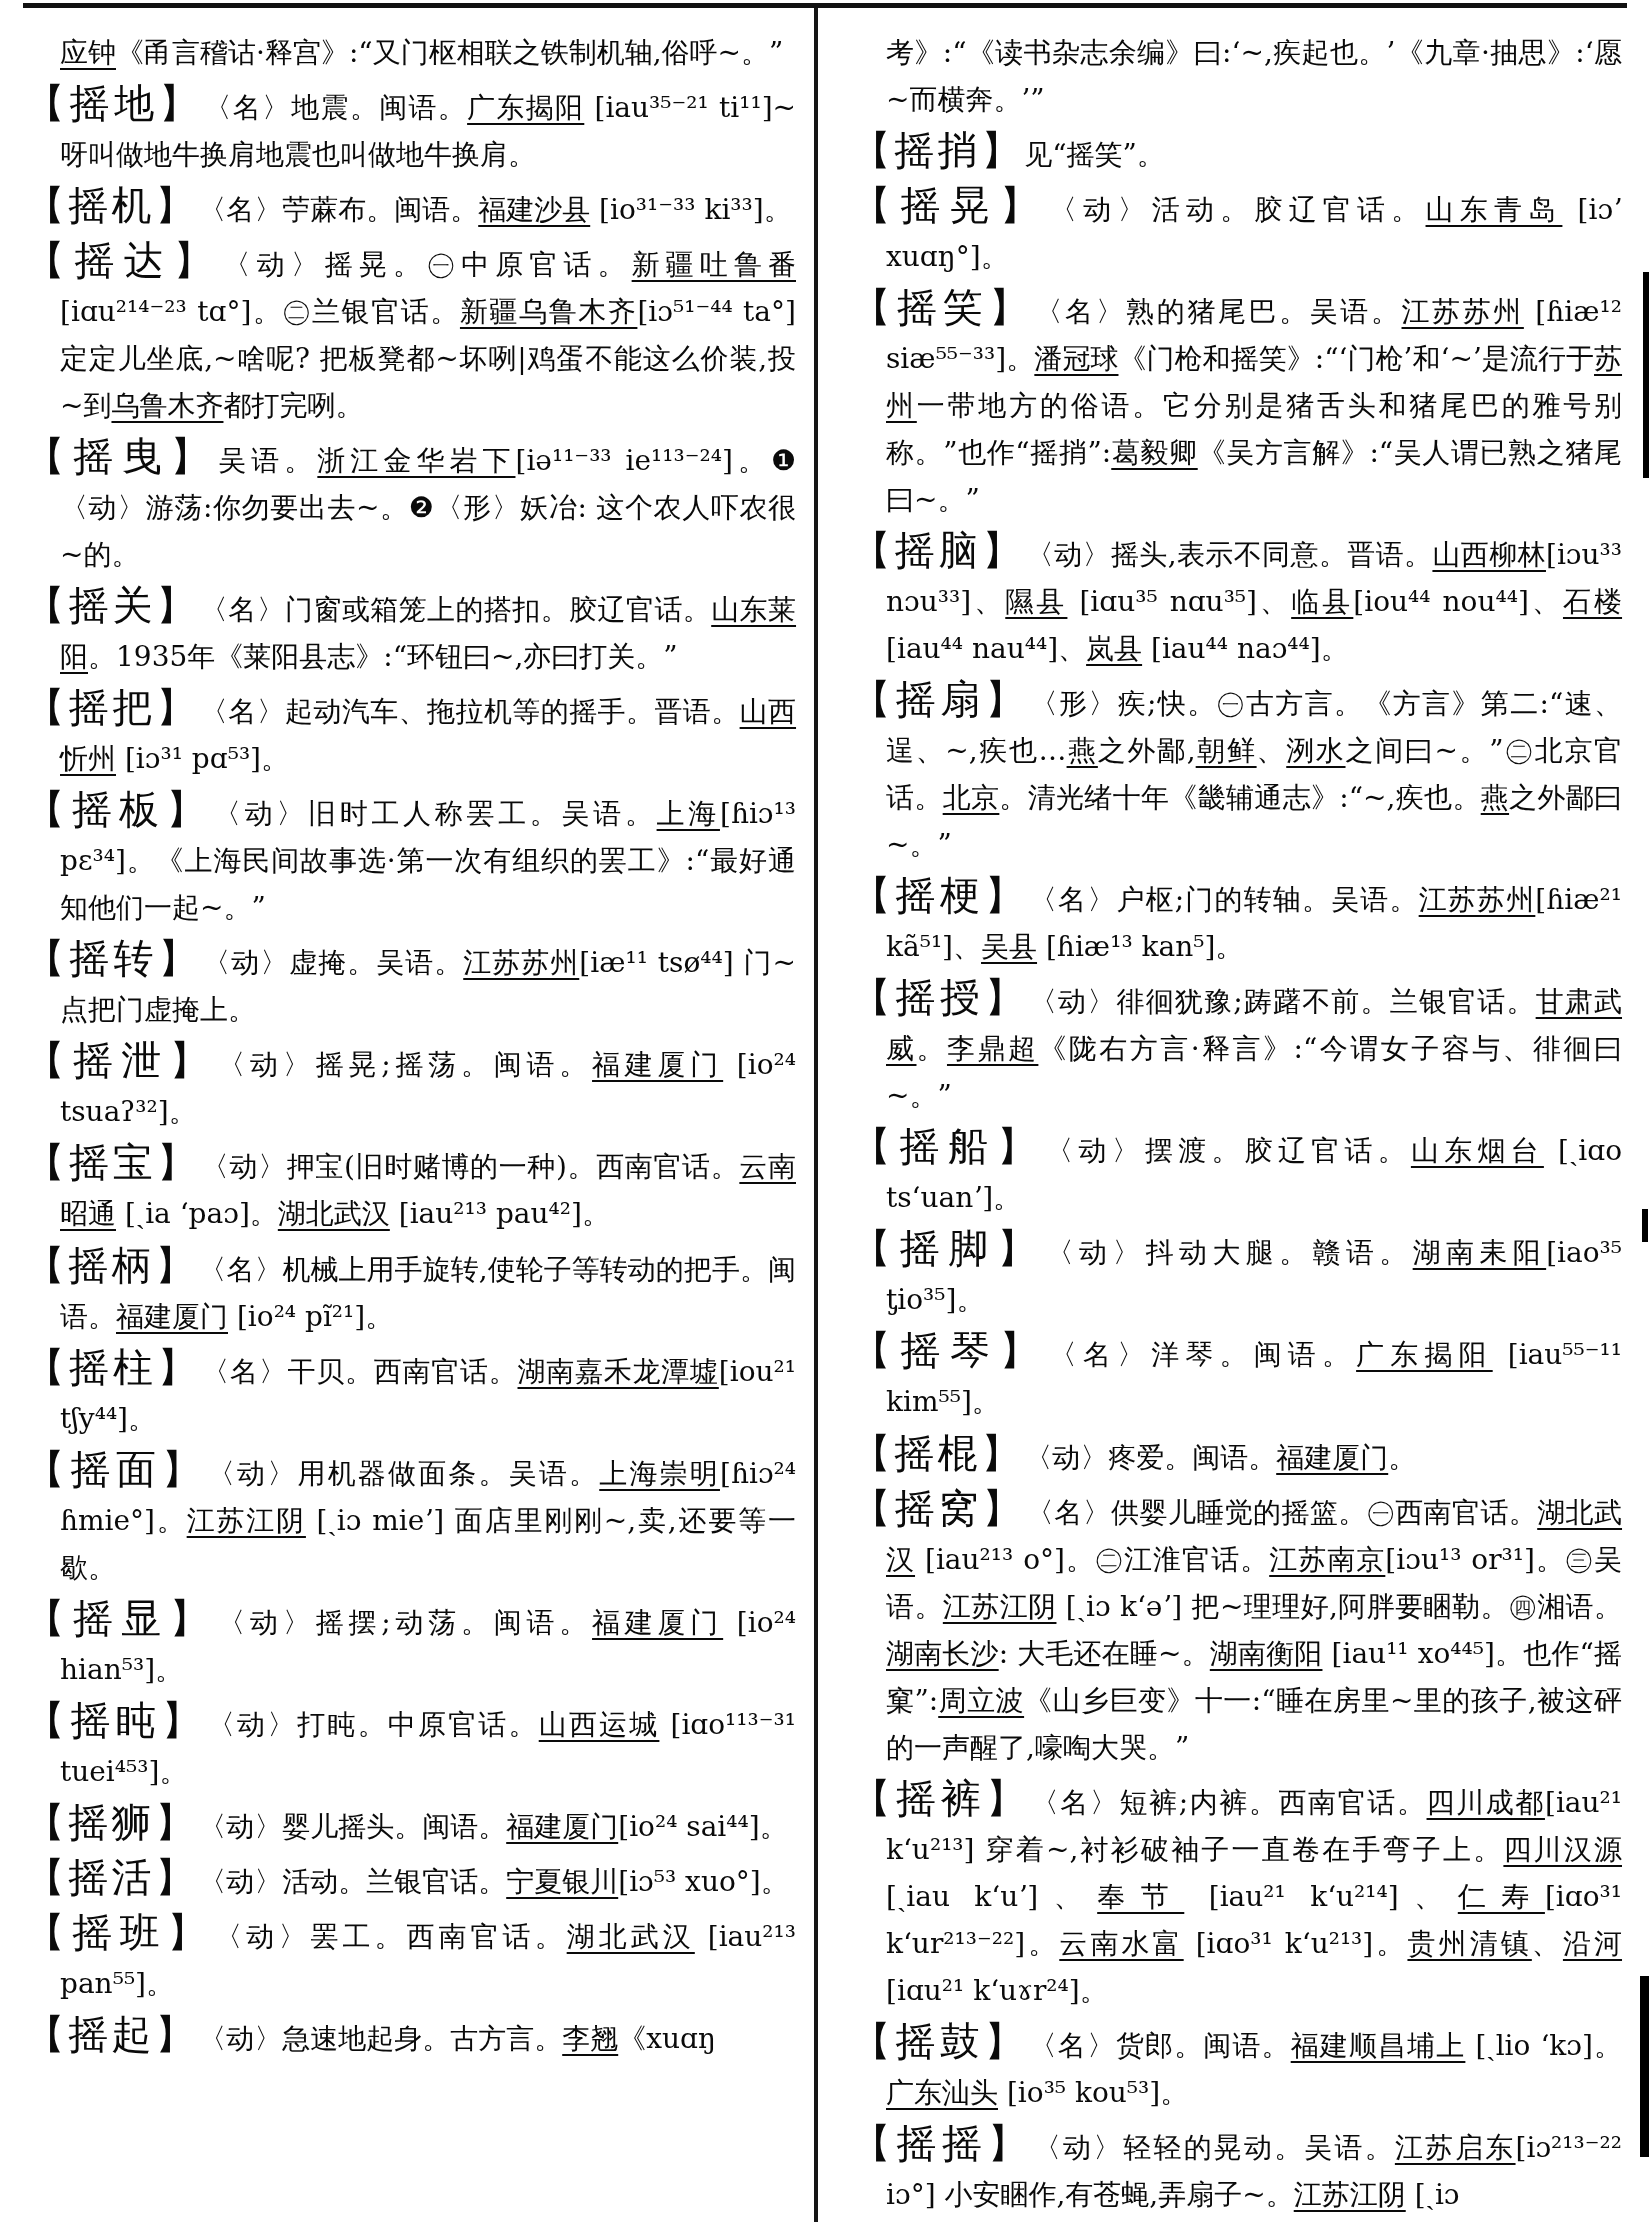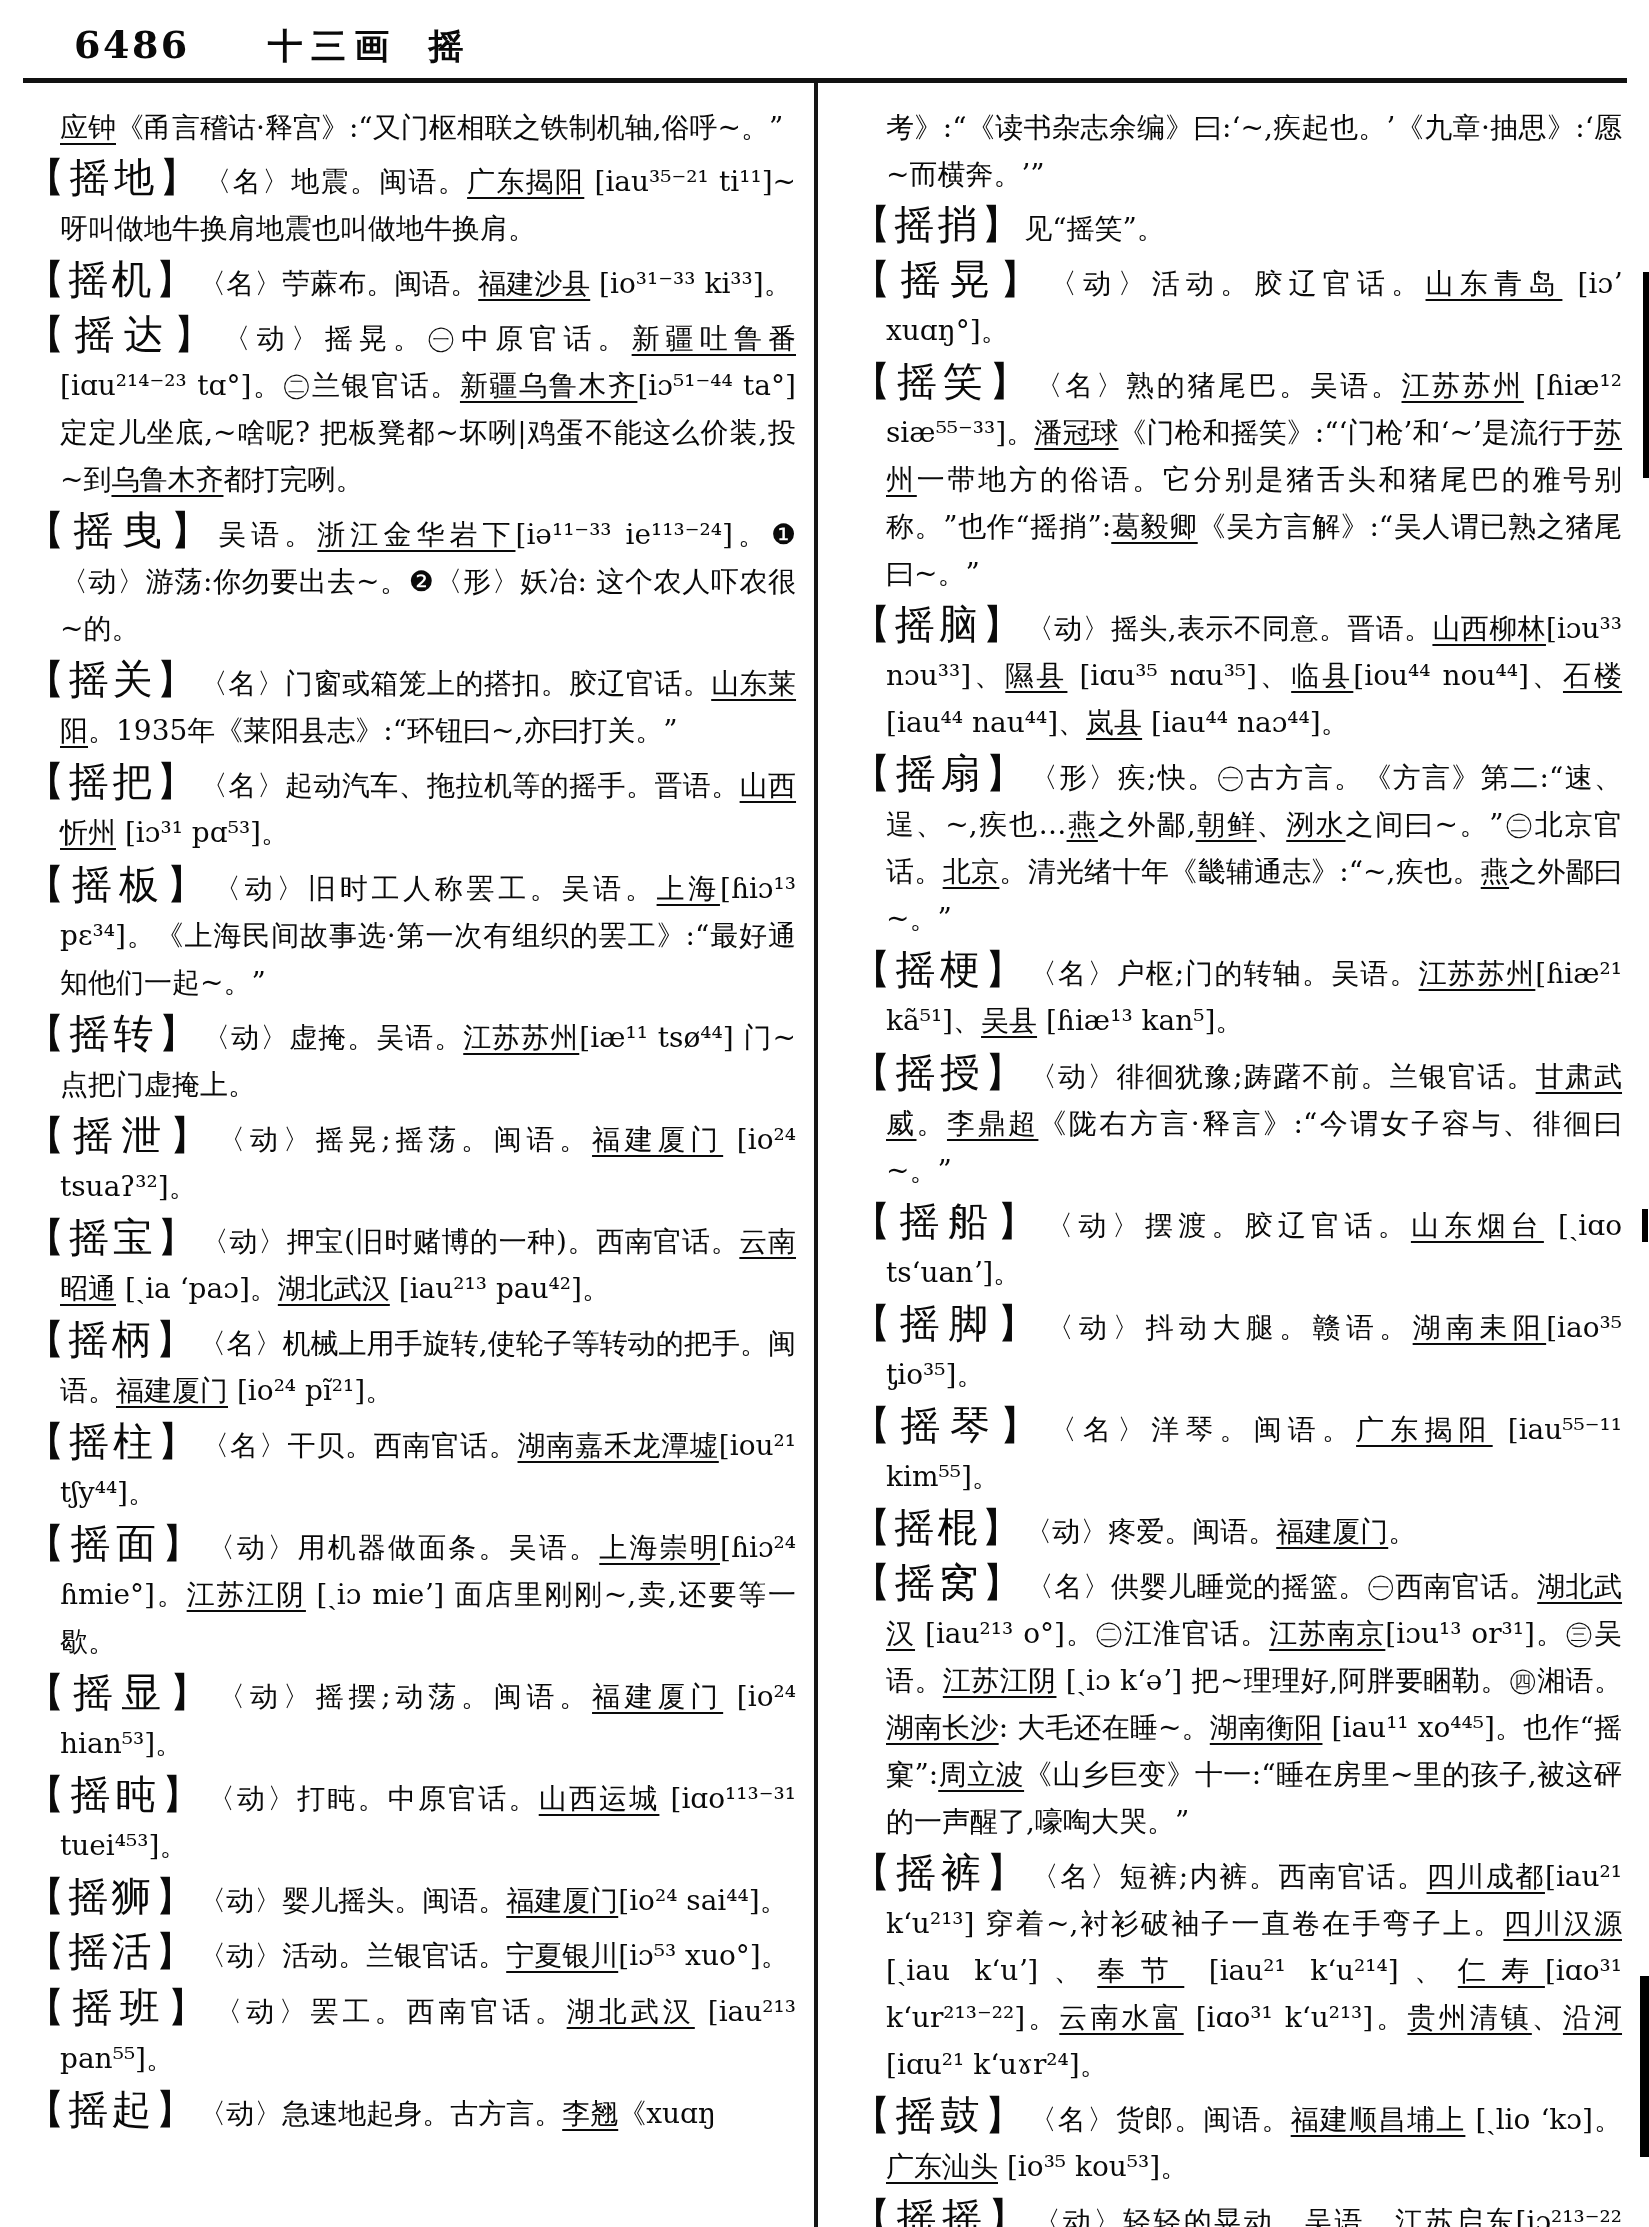--- a/index.html
+++ b/index.html
@@ -29,25 +29,20 @@
   .artifact{position:absolute;background:#000;}
   .artifact-1{right:0;top:272px;width:7.4px;height:206px;}
   .artifact-2{right:0;top:1976px;width:10px;height:181px;}
   .artifact-3{right:1.6px;top:1209px;width:6.6px;height:33px;}
 </style>
 </head>
 <body>
 
 <div class="page">
 
-  <div class="page-header">
-    <span class="page-number">6486</span>
-    <span class="stroke-section">十三画</span>
-    <span class="radical-char">摇</span>
-  </div>
 
   <div class="header-rule"></div>
 
   <div class="columns">
     <div class="col col-left">
       <div class="cont"><span class="pn">应钟</span><span>《甬言稽诂·释宫》:“又门枢相联之铁制机轴,俗呼~。”</span></div>
       <div>
           <div class="entry"><span class="head">【摇地】</span><span><span>〈名〉地震。闽语。</span><span class="pn">广东揭阳</span><span> [iau³⁵⁻²¹ ti¹¹]~呀叫做地牛换肩地震也叫做地牛换肩。</span></span></div>
           <div class="entry"><span class="head">【摇机】</span><span><span>〈名〉苧蔴布。闽语。</span><span class="pn">福建沙县</span><span> [io³¹⁻³³ ki³³]。</span></span></div>
           <div class="entry"><span class="head">【摇达】</span><span><span>〈动〉摇晃。㊀中原官话。</span><span class="pn">新疆吐鲁番</span><span>[iɑu²¹⁴⁻²³ tɑ°]。㊁兰银官话。</span><span class="pn">新疆乌鲁木齐</span><span>[iɔ⁵¹⁻⁴⁴ ta°] 定定儿坐底,~啥呢? 把板凳都~坏咧|鸡蛋不能这么价装,投~到</span><span class="pn">乌鲁木齐</span><span>都打完咧。</span></span></div>

